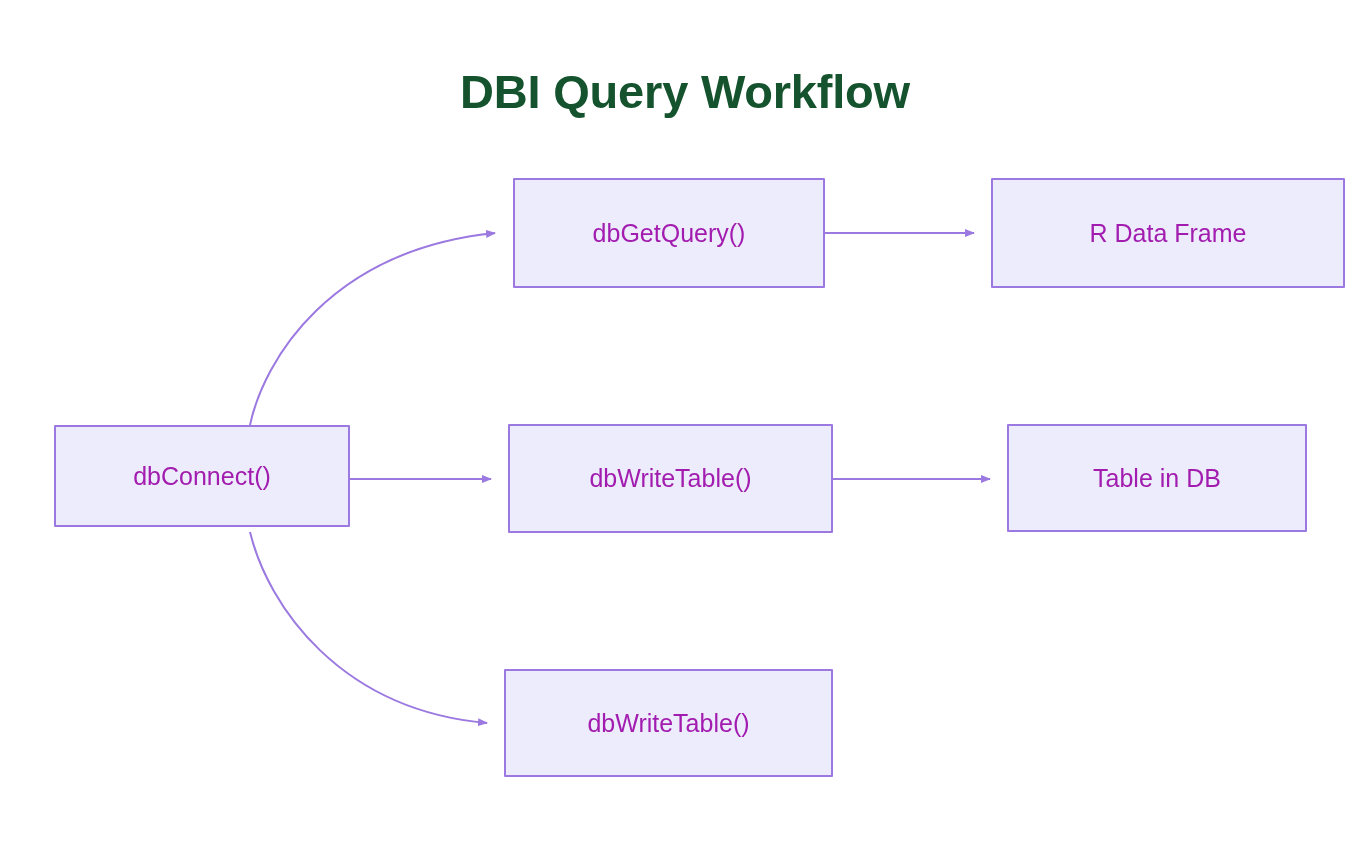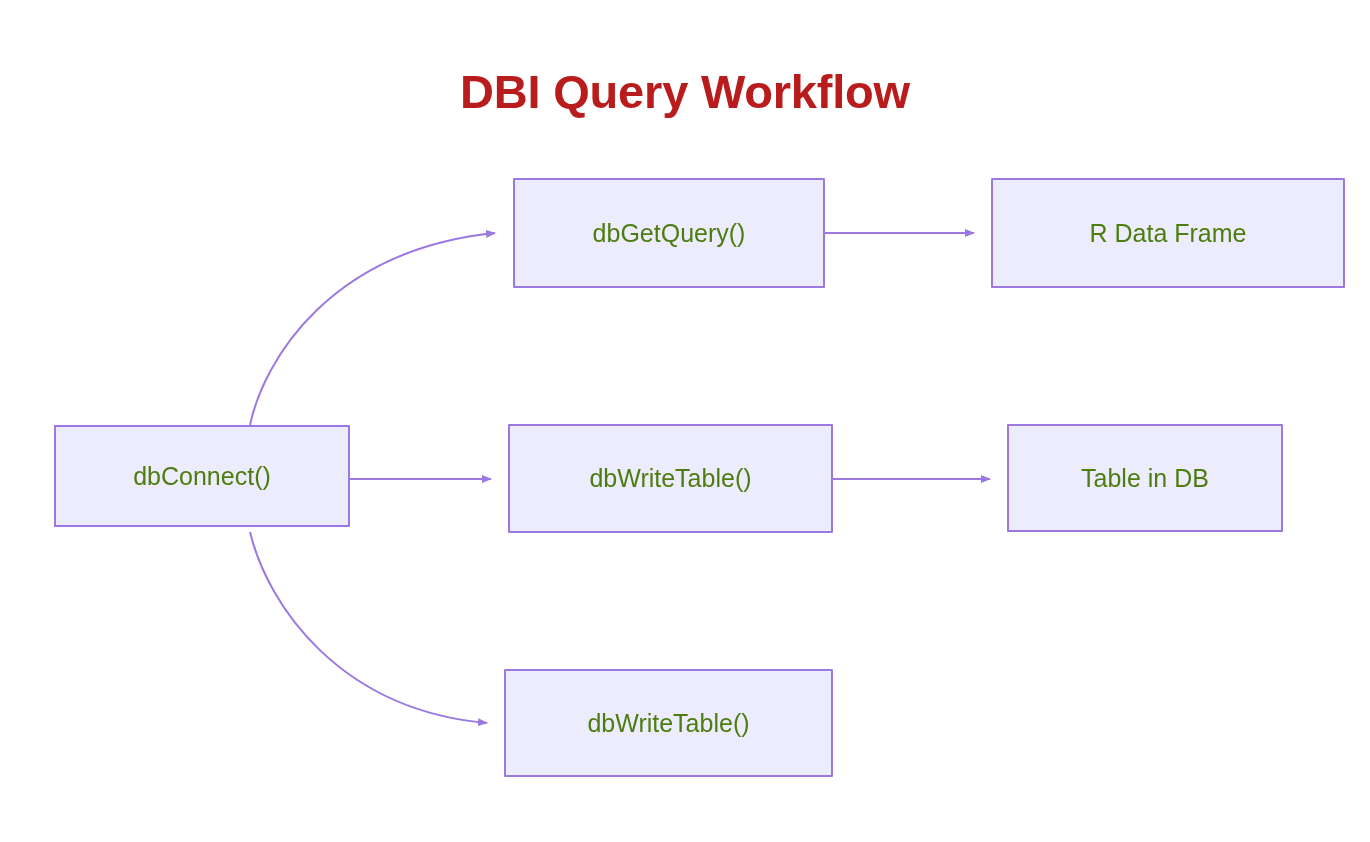--- a/index.html
+++ b/index.html
@@ -28,38 +28,38 @@
   .diagram-title {
     position: absolute;
     left: 0;
     top: 64px;
     width: 1370px;
     text-align: center;
     font-family: "Liberation Sans", sans-serif;
     font-size: 47px;
     font-weight: 600;
     letter-spacing: -0.2px;
-    color: #b91c1c;
+    color: #14532d;
     white-space: nowrap;
   }
   .node {
     position: absolute;
     box-sizing: border-box;
     background: #ececfc;
     border: 2px solid #9b79e0;
     border-radius: 1px;
     display: flex;
     align-items: center;
     justify-content: center;
   }
   .node-label {
     font-family: "Liberation Sans", sans-serif;
     font-size: 25px;
     font-weight: 400;
-    color: #4d7c0f;
+    color: #a21caf;
     white-space: nowrap;
     line-height: 1;
   }
 </style>
 </head>
 <body>
 
 <div id="stage">
 
   <div class="diagram-title">DBI Query Workflow</div>
@@ -101,21 +101,21 @@
   </div>
 
   <div class="node" style="left:991px; top:178px; width:354px; height:110px;">
     <span class="node-label">R Data Frame</span>
   </div>
 
   <div class="node" style="left:508px; top:424px; width:325px; height:109px;">
     <span class="node-label">dbWriteTable()</span>
   </div>
 
-  <div class="node" style="left:1007px; top:424px; width:276px; height:108px;">
+  <div class="node" style="left:1007px; top:424px; width:300px; height:108px;">
     <span class="node-label">Table in DB</span>
   </div>
 
   <div class="node" style="left:504px; top:669px; width:329px; height:108px;">
     <span class="node-label">dbWriteTable()</span>
   </div>
 
 </div>
 
 </body></html>

